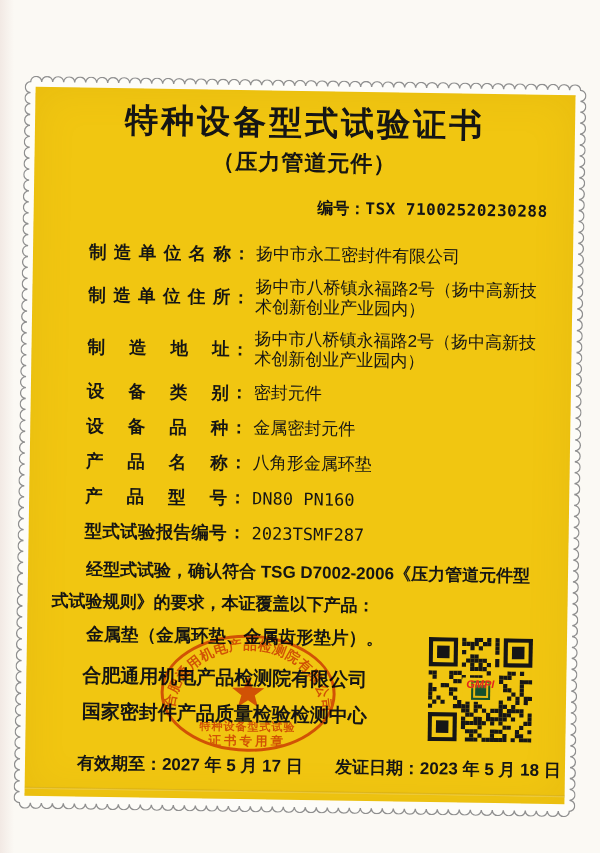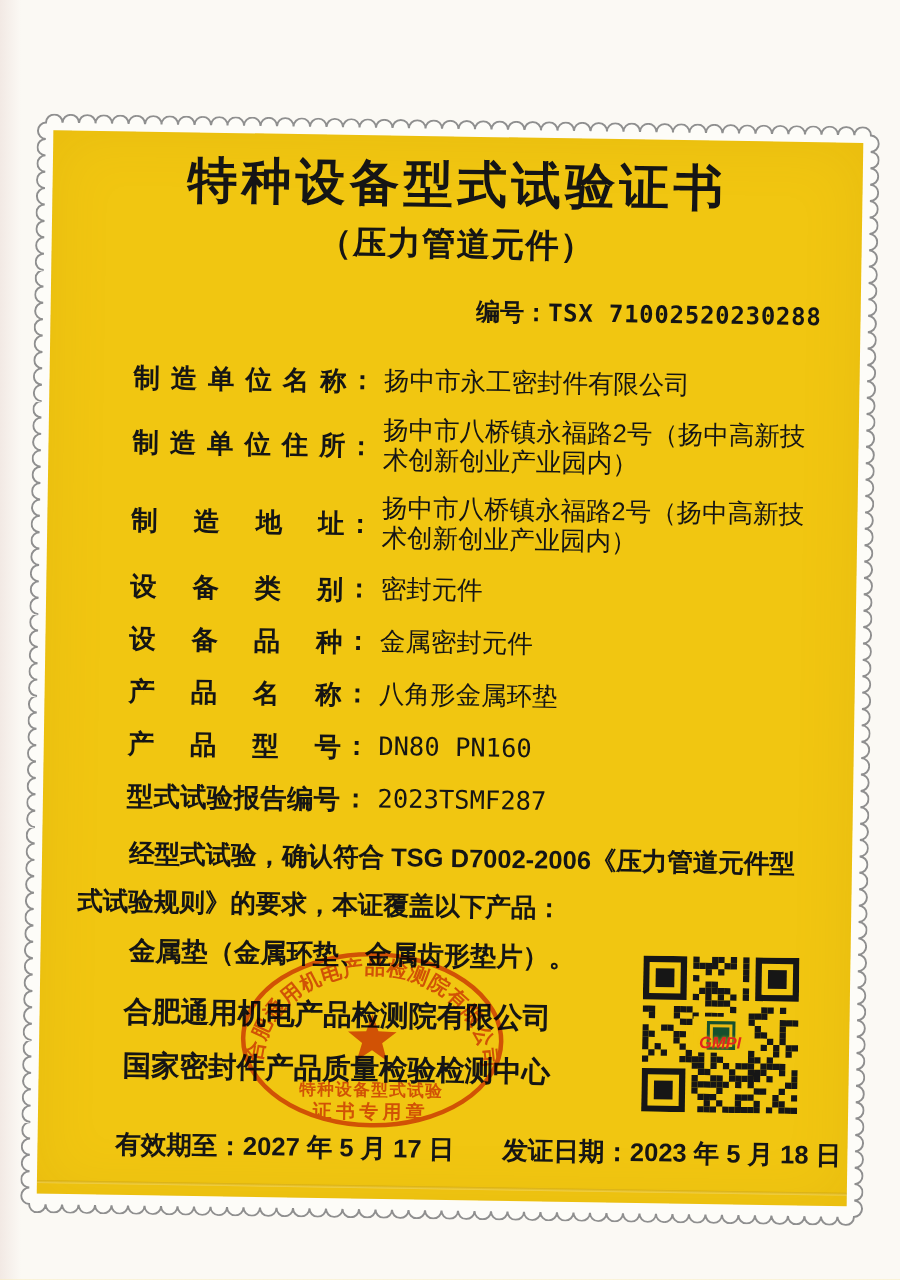--- a/index.html
+++ b/index.html
@@ -52,21 +52,21 @@
   }
   .issuer{margin-top:8px;padding-left:56px;font-size:19px;font-weight:bold;line-height:36px;position:relative;z-index:2;}
   .seal{
     position:absolute;left:122px;top:523px;width:200px;height:160px;
     color:#d6491c;opacity:.82;mix-blend-mode:multiply;z-index:3;pointer-events:none;
   }
   .qr-wrap{position:absolute;left:402px;top:544px;width:104px;height:104px;z-index:2;}
   .qr-wrap svg{position:absolute;left:0;top:0;}
   .qr-logo{
     position:absolute;left:50%;top:50%;width:36px;height:24px;margin:-12px 0 0 -18px;
-    display:flex;align-items:flex-end;justify-content:center;background:#f1c611;
+    display:flex;align-items:flex-start;justify-content:center;background:#f1c611;
   }
   .qr-logo .gsq{
     position:absolute;left:50%;top:50%;width:19px;height:19px;margin:-9.5px 0 0 -9.5px;
     background:#16502e;box-shadow:inset 0 0 0 2px #16502e,inset 0 0 0 4px #e9b912;
   }
   .qr-logo .gmpi{
     position:relative;font-size:11px;font-weight:bold;font-style:italic;color:#e2251f;
     letter-spacing:0;text-shadow:0 0 2px rgba(241,198,17,.9);
   }
   .dates{position:absolute;left:0;top:664px;width:100%;font-size:17px;font-weight:bold;z-index:2;}

